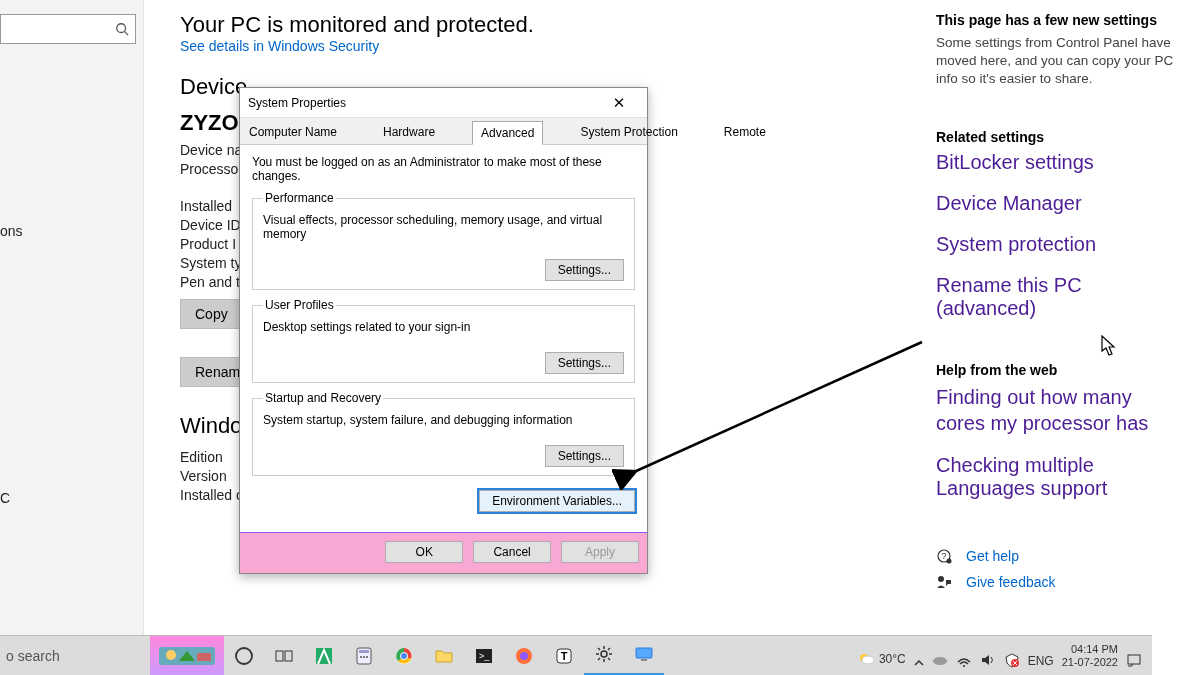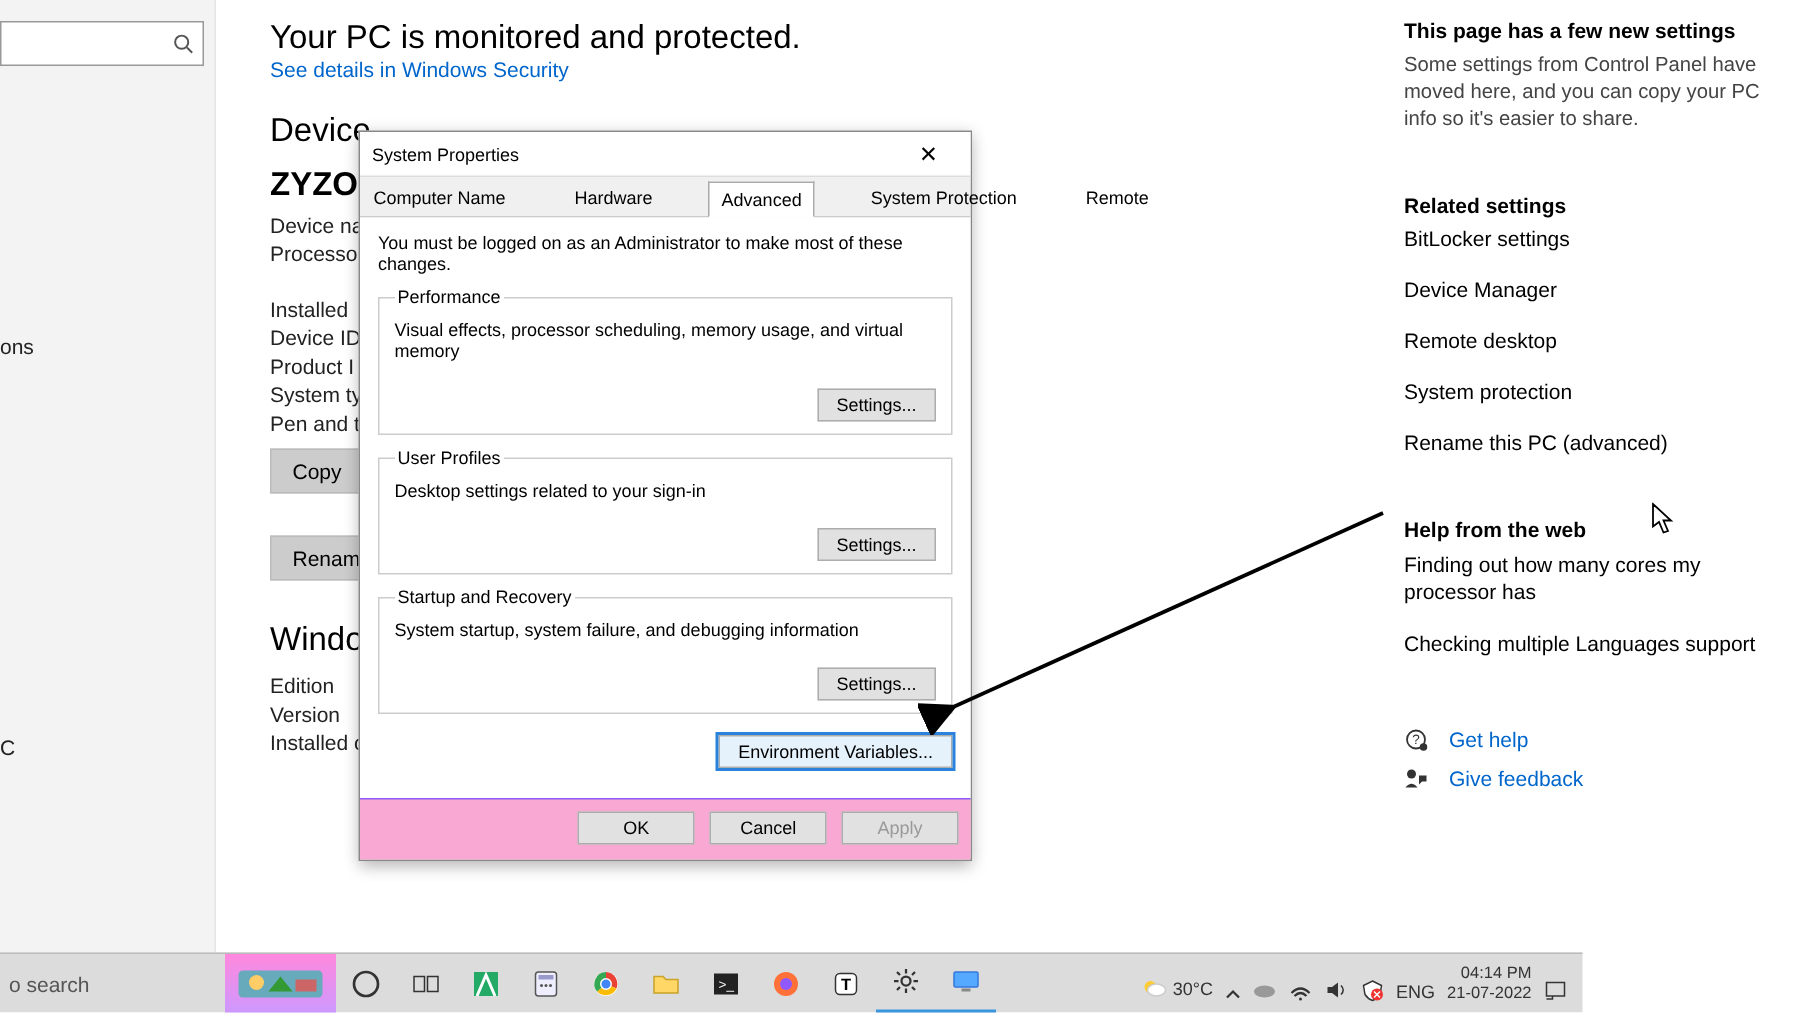--- a/index.html
+++ b/index.html
@@ -19,21 +19,21 @@
 .h2 { font-size: 22px; font-weight: 400; margin-top: 20px; margin-bottom: 10px; }
 .specrow { margin-bottom: 3px; font-size: 14px; display: flex; }
 .speclabel { width: 110px; color: #222; }
 .specval { color: #222; }
 .btn-gray { display: inline-block; background: #ccc; border: 1px solid #bbb; padding: 6px 14px; font-size: 14px; cursor: pointer; margin-top: 6px; margin-bottom: 6px; }
 
 
 .right { position: absolute; left: 936px; top: 12px; width: 250px; }
 .right h3 { font-size: 14px; font-weight: 600; margin-bottom: 6px; }
 .right .para { font-size: 13.5px; color: #444; line-height: 1.35; margin-bottom: 40px; }
-.right .rlink { display: block; color: #000000; font-size: 14px; margin-bottom: 18px; cursor: pointer; }
+.right .rlink { display: block; color: #4c1d95; font-size: 20px; margin-bottom: 18px; cursor: pointer; }
 .hl { background: #f3aaa5; padding: 8px 8px 8px 4px; margin-left: -16px; width: 195px; color: #333; }
 .helprow { display: flex; align-items: center; gap: 12px; margin-bottom: 10px; }
 .helprow .ico { width: 18px; color: #333; }
 
 
 .dialog { position: absolute; left: 239px; top: 87px; width: 409px; background: #fff; border: 1px solid #888; box-shadow: 0 3px 10px rgba(0,0,0,.3); }
 .dialog .titlebar { height: 30px; display: flex; align-items: center; padding: 0 8px; border-bottom: 1px solid #ddd; background: #fff; }
 .dialog .titlebar .t { flex: 1; font-size: 12px; }
 .dialog .titlebar .close { width: 40px; text-align: center; font-size: 15px; cursor: pointer; }
 .dialog .tabs { display: flex; background: #f0f0f0; border-bottom: 1px solid #ccc; padding-top: 2px; gap: 28px; }
@@ -52,21 +52,21 @@
 .dialog .footer { text-align: right; padding: 8px 8px 10px 0; background: #f9a8d4; border-top: 1px solid #8b5cf6; }
 .dialog .footer .winbtn { margin-left: 6px; min-width: 78px; }
 
 
 .arrow { position: absolute; left: 612px; top: 330px; width: 330px; height: 160px; pointer-events: none; }
 
 
 .cursor { position: absolute; left: 1101px; top: 335px; pointer-events: none; }
 
 
-.taskbar { position: absolute; left: 0; bottom: 0; width: 1055px; height: 40px; background: #dcdcdc; display: flex; align-items: center; border-top: 1px solid #bbb; }
+.taskbar { position: absolute; left: 0; bottom: 0; width: 1152px; height: 40px; background: #dcdcdc; display: flex; align-items: center; border-top: 1px solid #bbb; }
 .taskbar .searchpl { width: 150px; padding-left: 6px; font-size: 14px; color: #555; }
 .taskbar .widget { width: 74px; height: 40px; display: flex; align-items: center; justify-content: center; background: linear-gradient(#f8d, #c9f); font-size: 11px; }
 .taskbar .ico { width: 40px; height: 40px; display: flex; align-items: center; justify-content: center; font-size: 18px; cursor: pointer; }
 .taskbar .ico.active { border-bottom: 3px solid #3a96dd; }
 .taskbar .spacer { flex: 1; }
 .tray { display: flex; align-items: flex-end; gap: 8px; padding: 0 10px; font-size: 12px; color: #333; }
 .tray .weather { display: flex; align-items: center; gap: 4px; }
 .tray .clock { text-align: right; line-height: 1.15; font-size: 11px; }
 
 svg { display: block; }
@@ -136,21 +136,20 @@
     </div>
 </div>
 
 <div class="right">
   <h3>This page has a few new settings</h3>
   <div class="para">Some settings from Control Panel have moved here, and you can copy your PC info so it's easier to share.</div>
 
   <h3>Related settings</h3>
   <span class="rlink">BitLocker settings</span>
   <span class="rlink">Device Manager</span>
-  <span class="rlink">Remote desktop</span>
   <span class="rlink">System protection</span>
   <span class="rlink">Rename this PC (advanced)</span>
 
   <div style="height:24px"></div>
   <h3>Help from the web</h3>
   <span class="rlink" style="line-height:1.3;">Finding out how many cores my processor has</span>
   <span class="rlink">Checking multiple Languages support</span>
 
   <div style="height:30px"></div>
   <div class="helprow">

